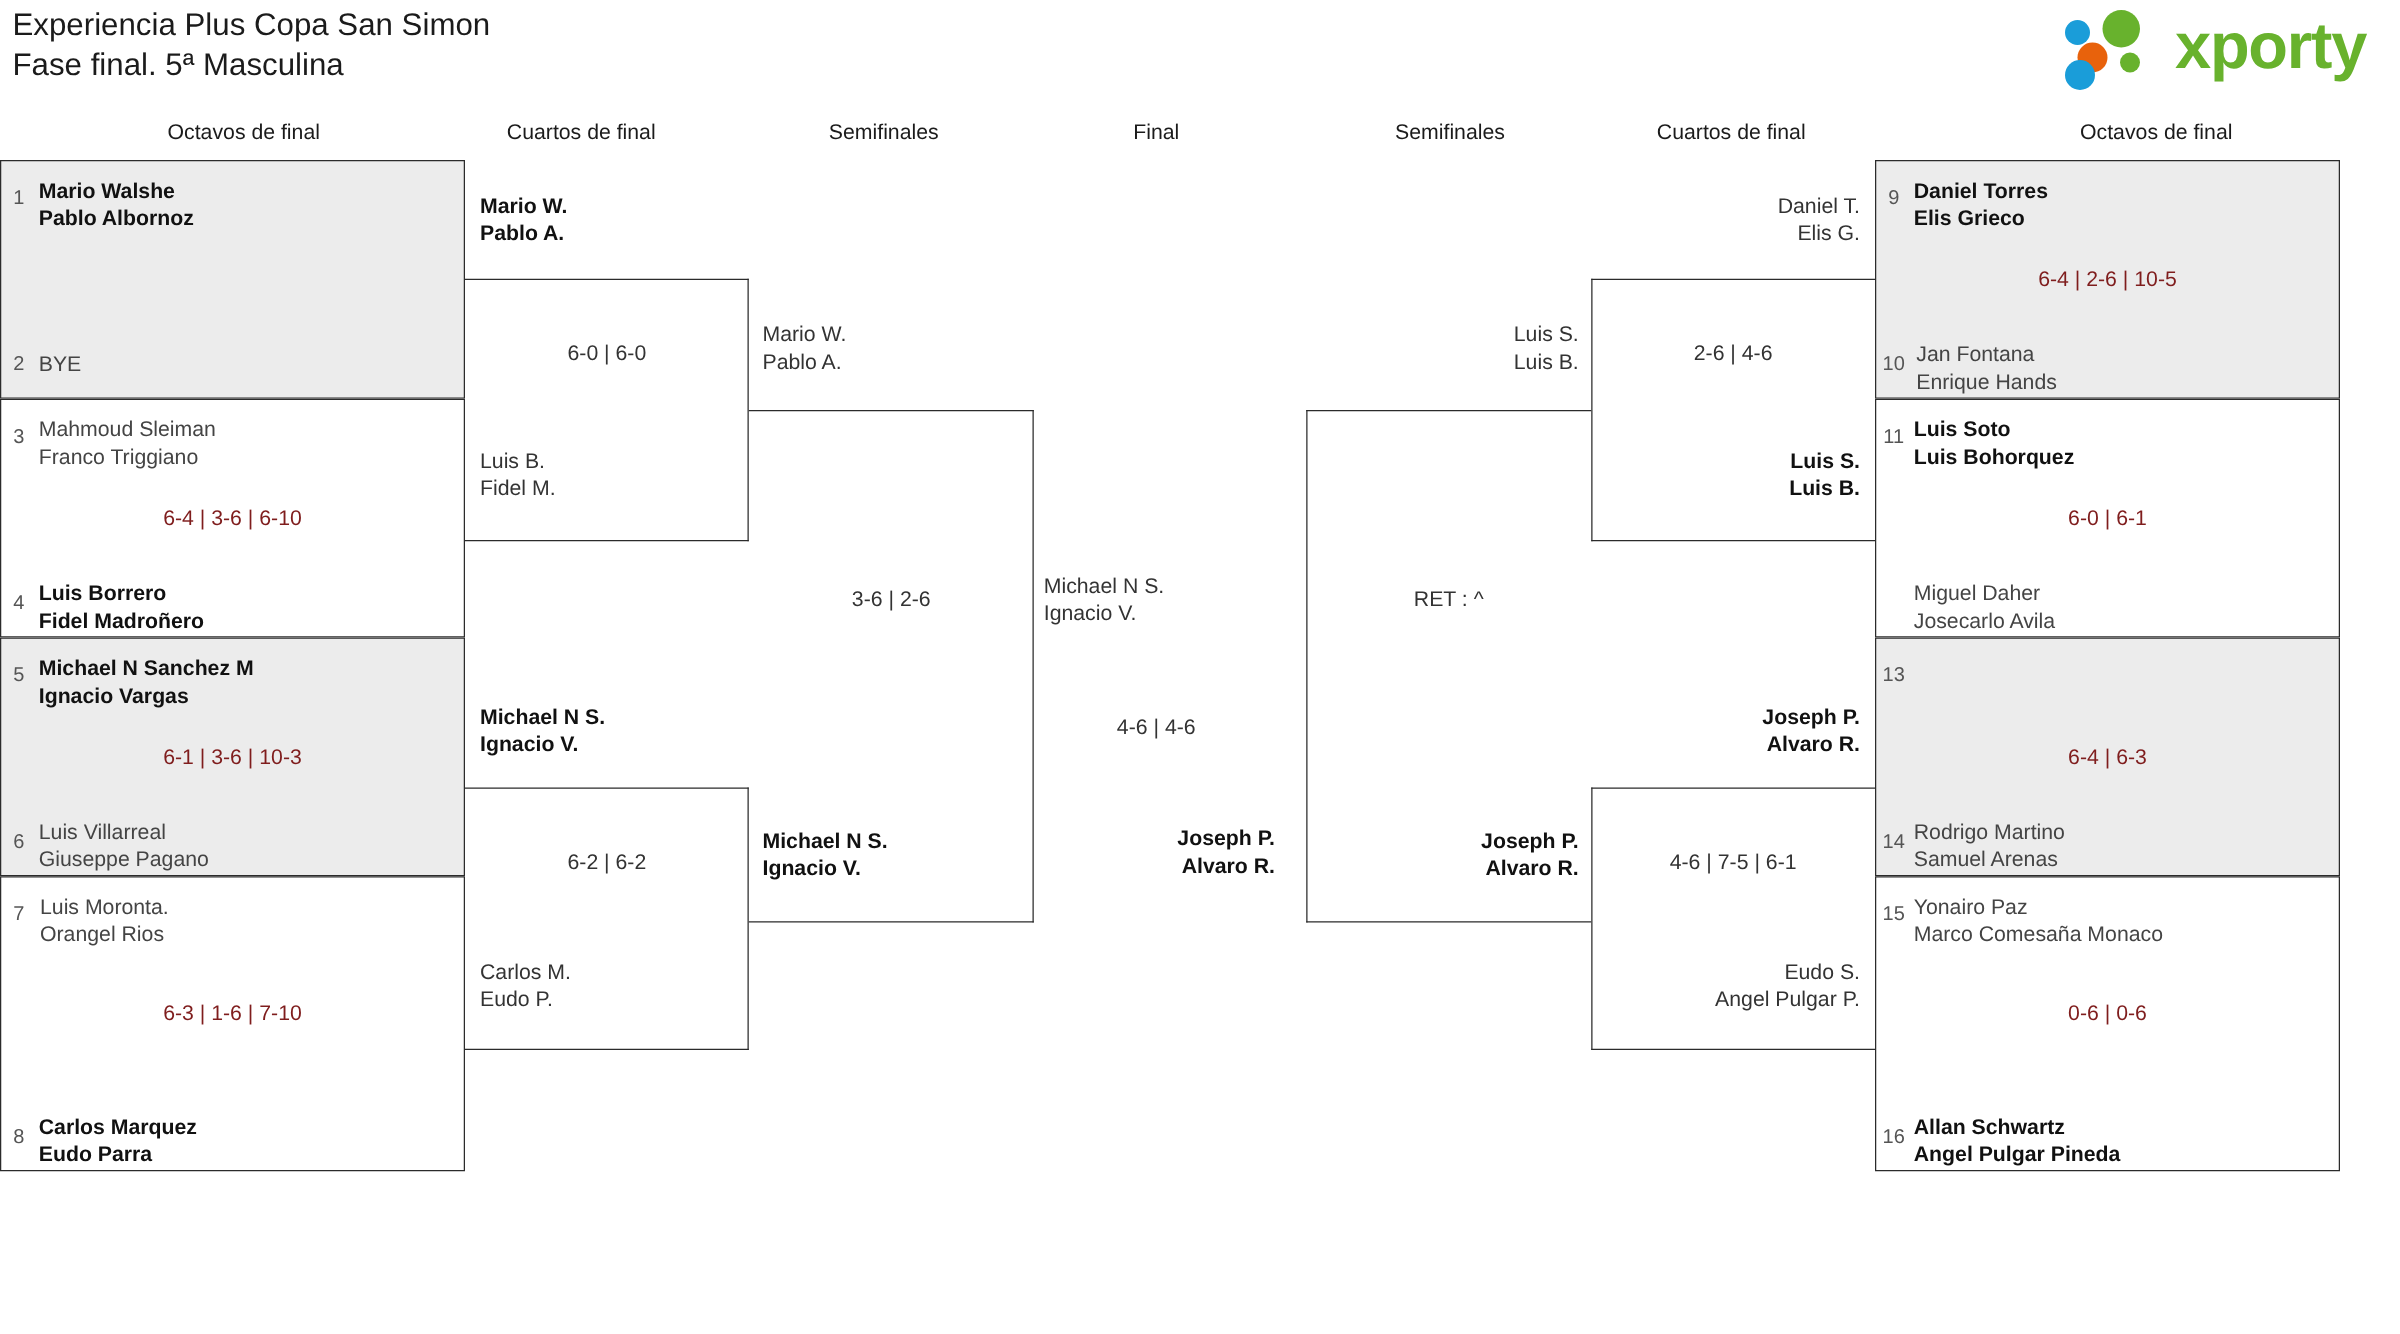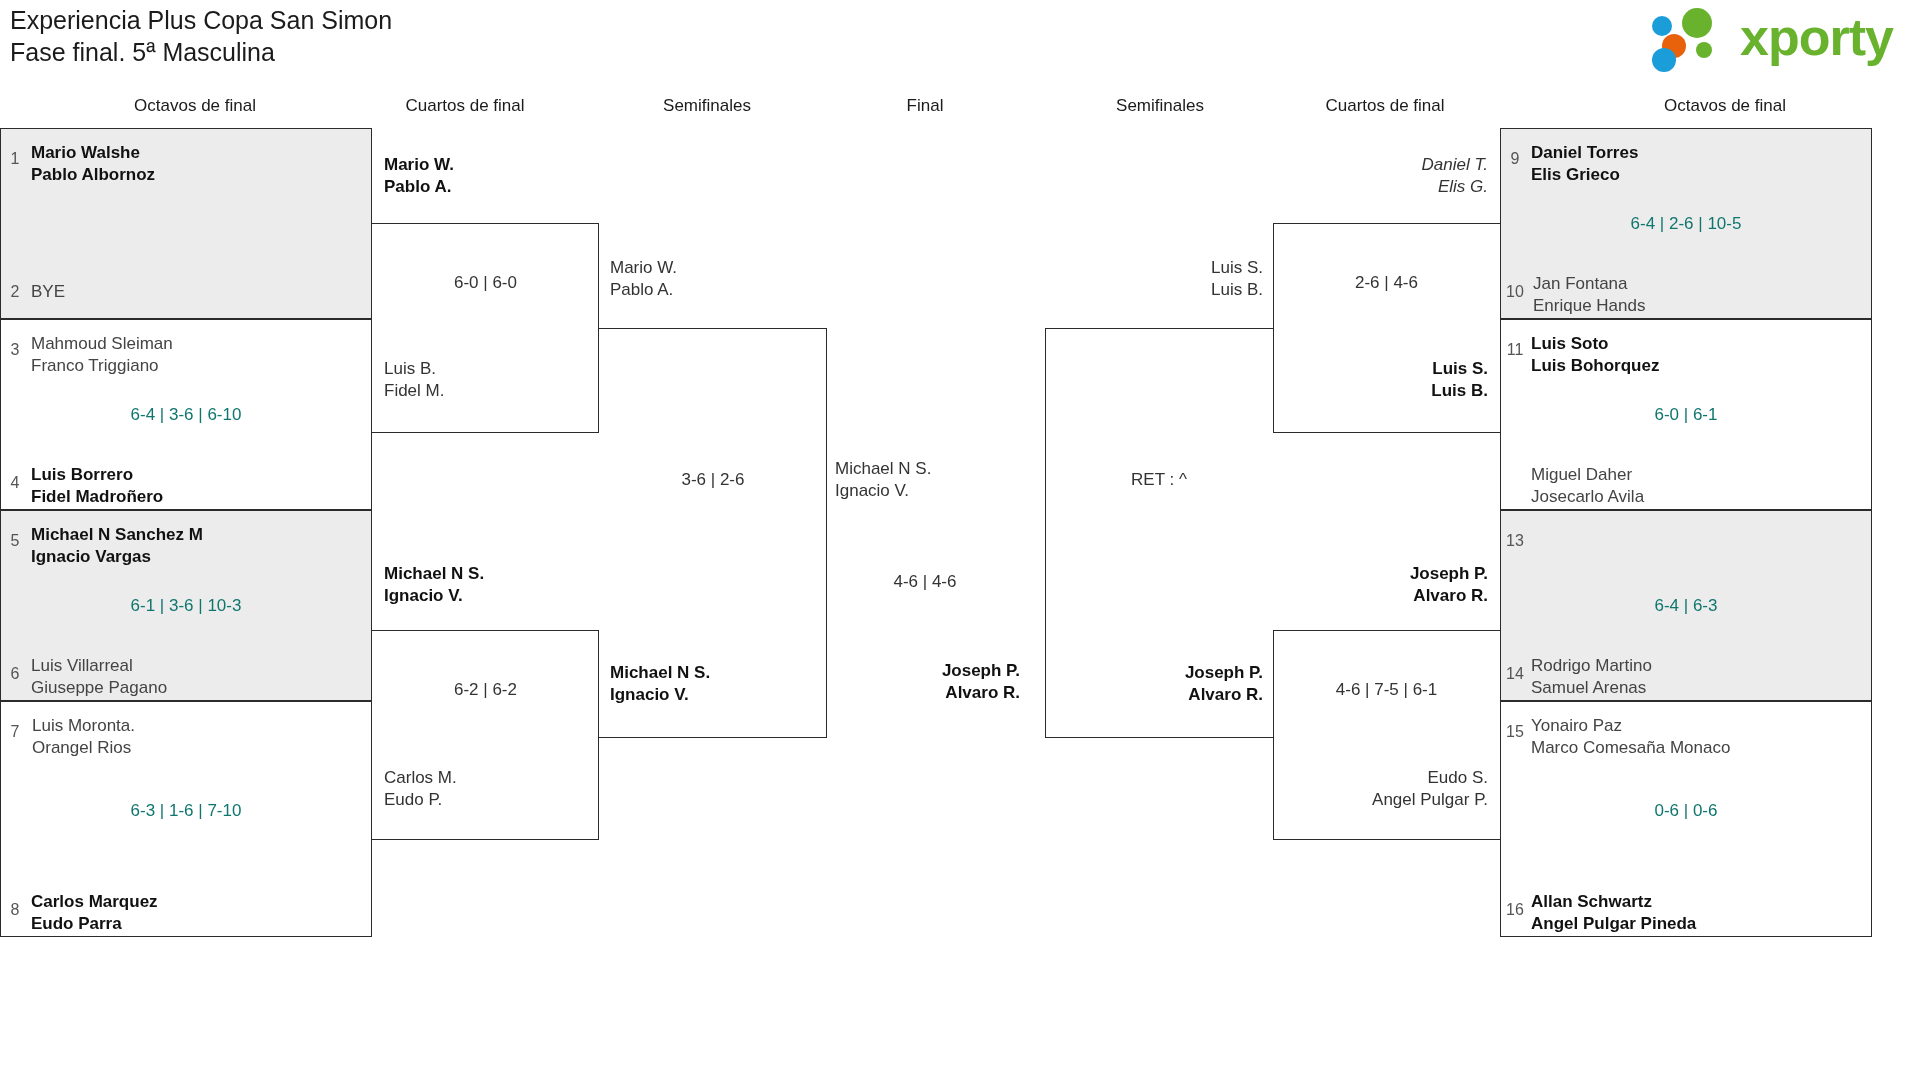--- a/index.html
+++ b/index.html
@@ -50,21 +50,21 @@
   .seed {
     position: absolute;
     font-size: 16px; color: #555555;
     width: 24px; text-align: center;
   }
   .seed.left  { left: 2px; }
 
   .score {
     position: absolute; left: 0; right: 0;
     text-align: center;
-    font-size: 17px; line-height: 22px; color: #0f766e;
+    font-size: 17px; line-height: 22px; color: #7f1d1d;
   }
 
   
   .conn { position: absolute; border: 1px solid #2b2b2b; }
   .conn.no-left  { border-left: none; }
   .conn.no-right { border-right: none; }
 
   .label {
     position: absolute;
     font-size: 17px; line-height: 22px; color: #333333;
@@ -203,21 +203,21 @@
     <span>Luis S.</span><br>
     <span>Luis B.</span>
   </div>
   <div class="label" style="left:1045px; top:469px; width:228px; text-align:center;">RET : ^</div>
   <div class="label win r" style="left:1053px; top:662px; width:210px;">
     <span>Joseph P.</span><br>
     <span>Alvaro R.</span>
   </div>
 
   <div class="conn no-right" style="left:1273px; top:223px; width:227px; height:210px;"></div>
-  <div class="label r" style="left:1273px; top:154px; width:215px;font-style:italic;">
+  <div class="label r" style="left:1273px; top:154px; width:215px;">
     <span>Daniel T.</span><br>
     <span>Elis G.</span>
   </div>
   <div class="label" style="left:1273px; top:272px; width:227px; text-align:center;">2-6 | 4-6</div>
   <div class="label win r" style="left:1273px; top:358px; width:215px;">
     <span>Luis S.</span><br>
     <span>Luis B.</span>
   </div>
 
   <div class="conn no-right" style="left:1273px; top:630px; width:227px; height:210px;"></div>

